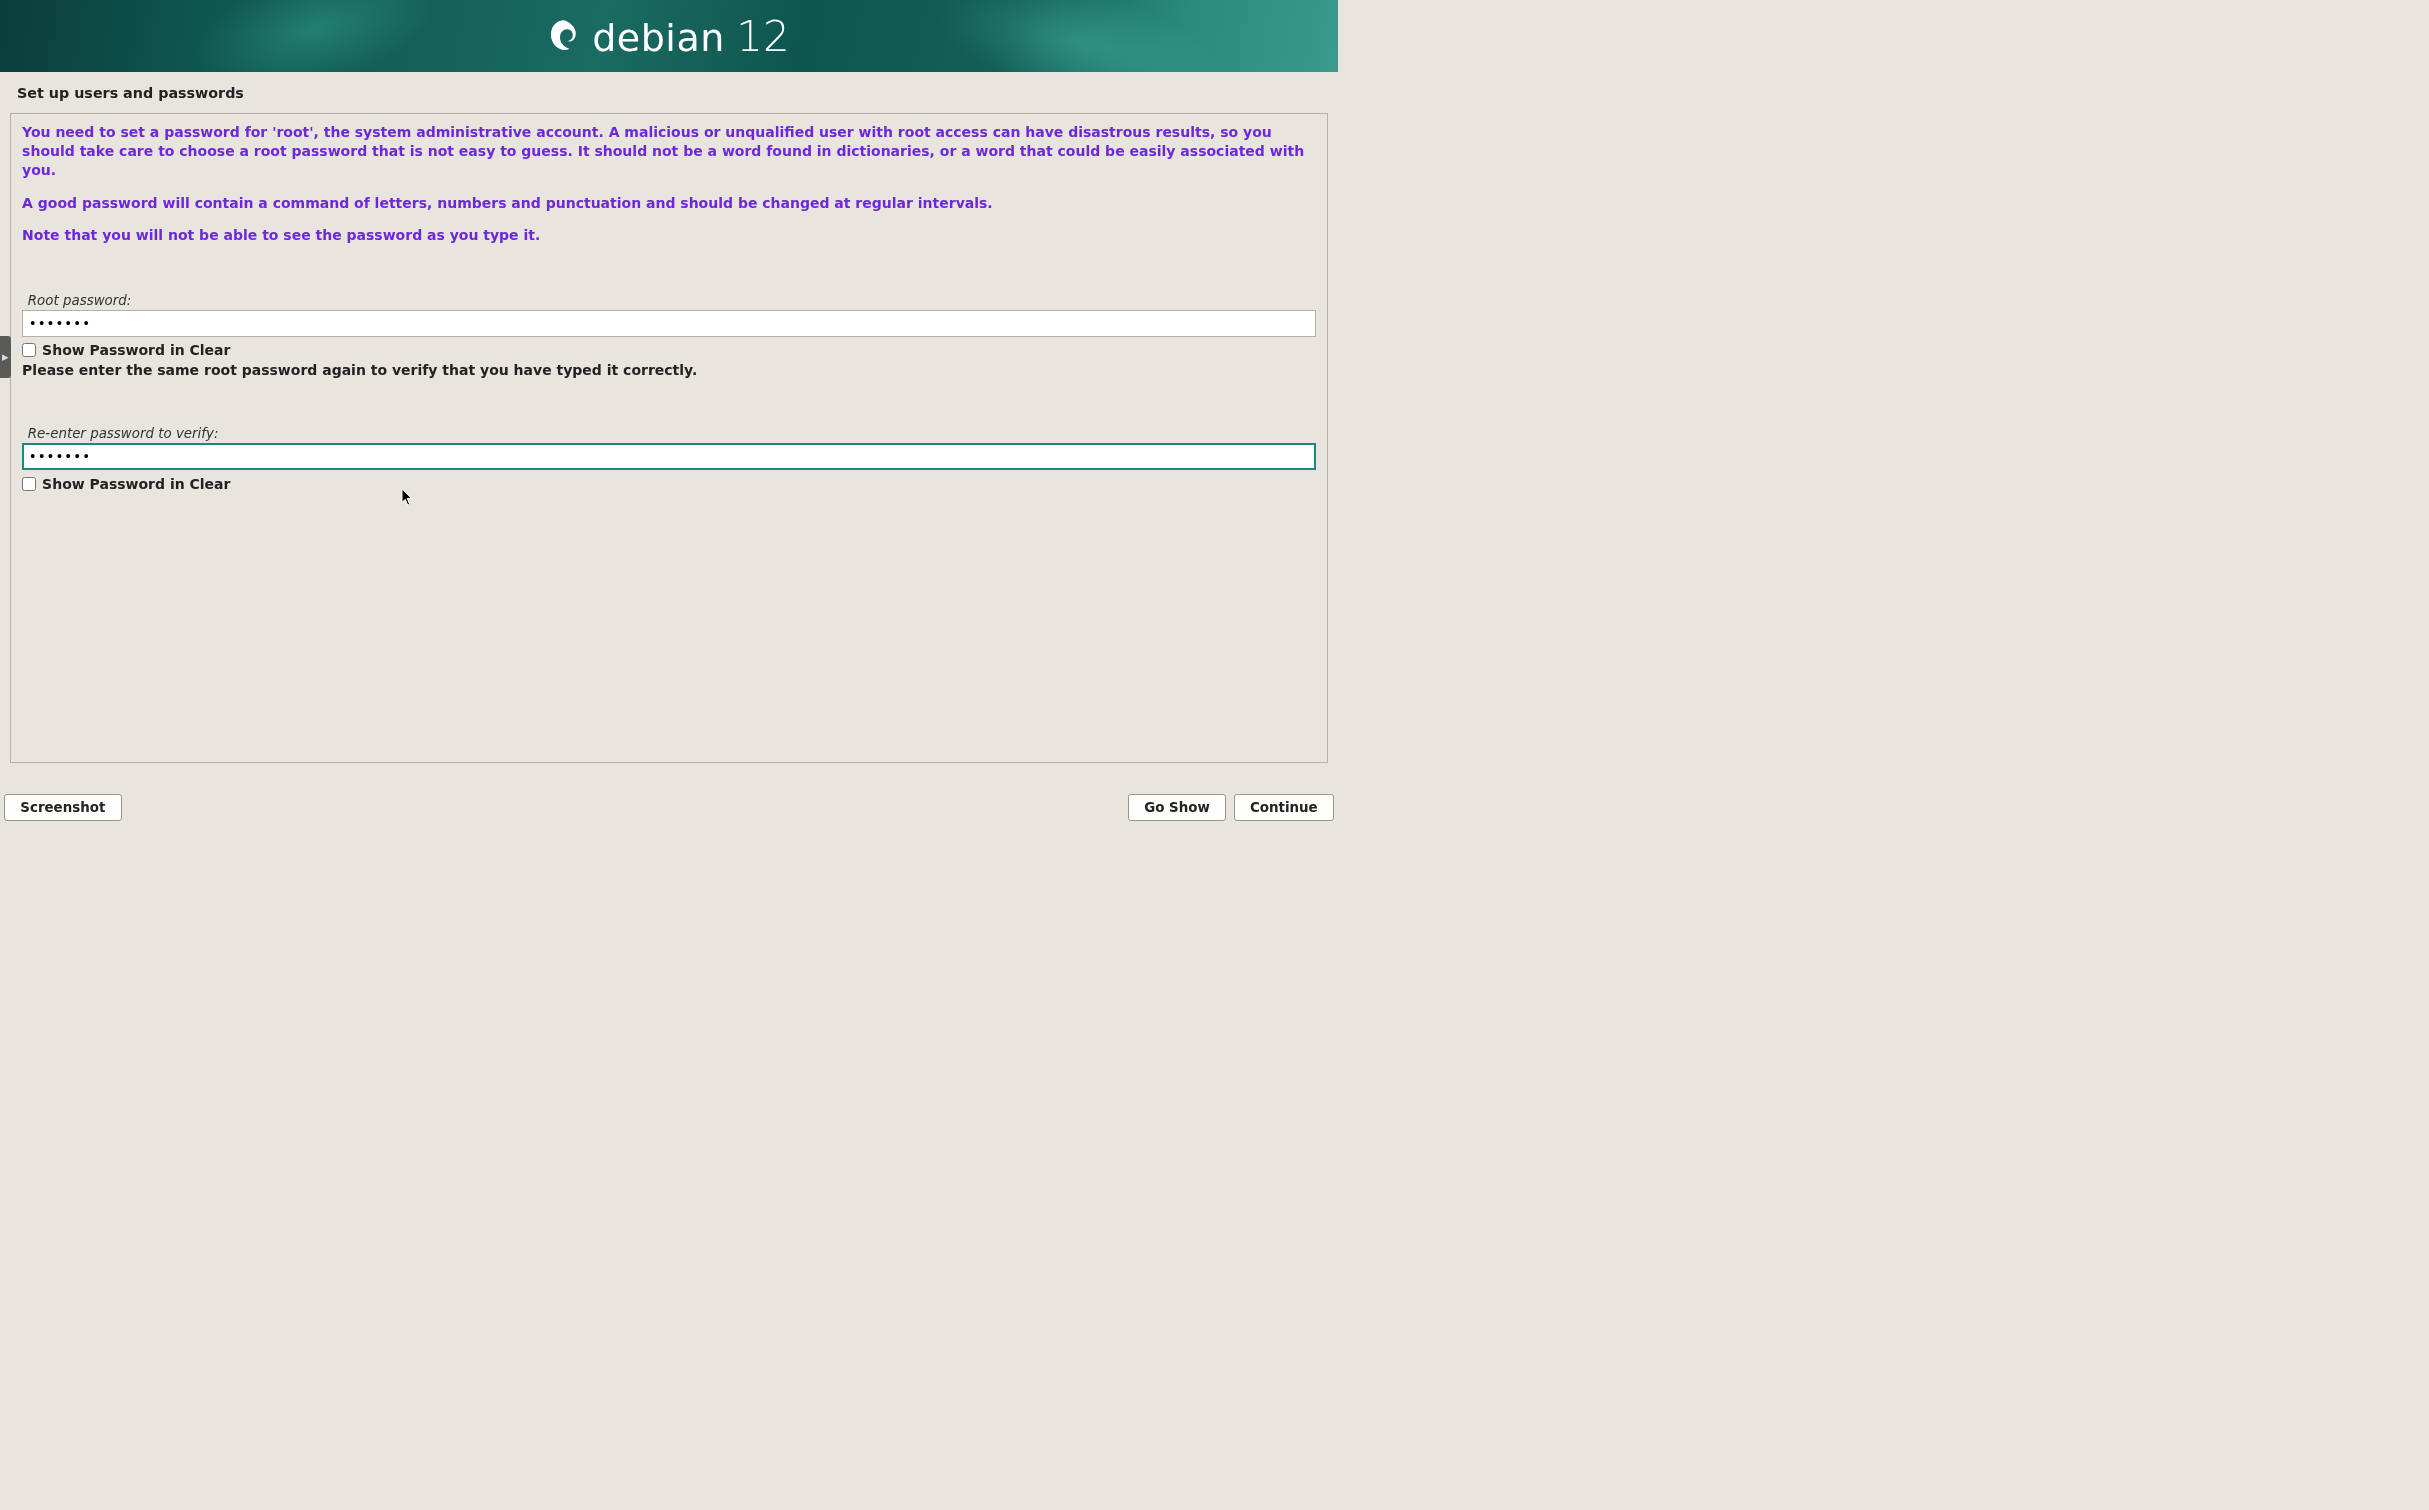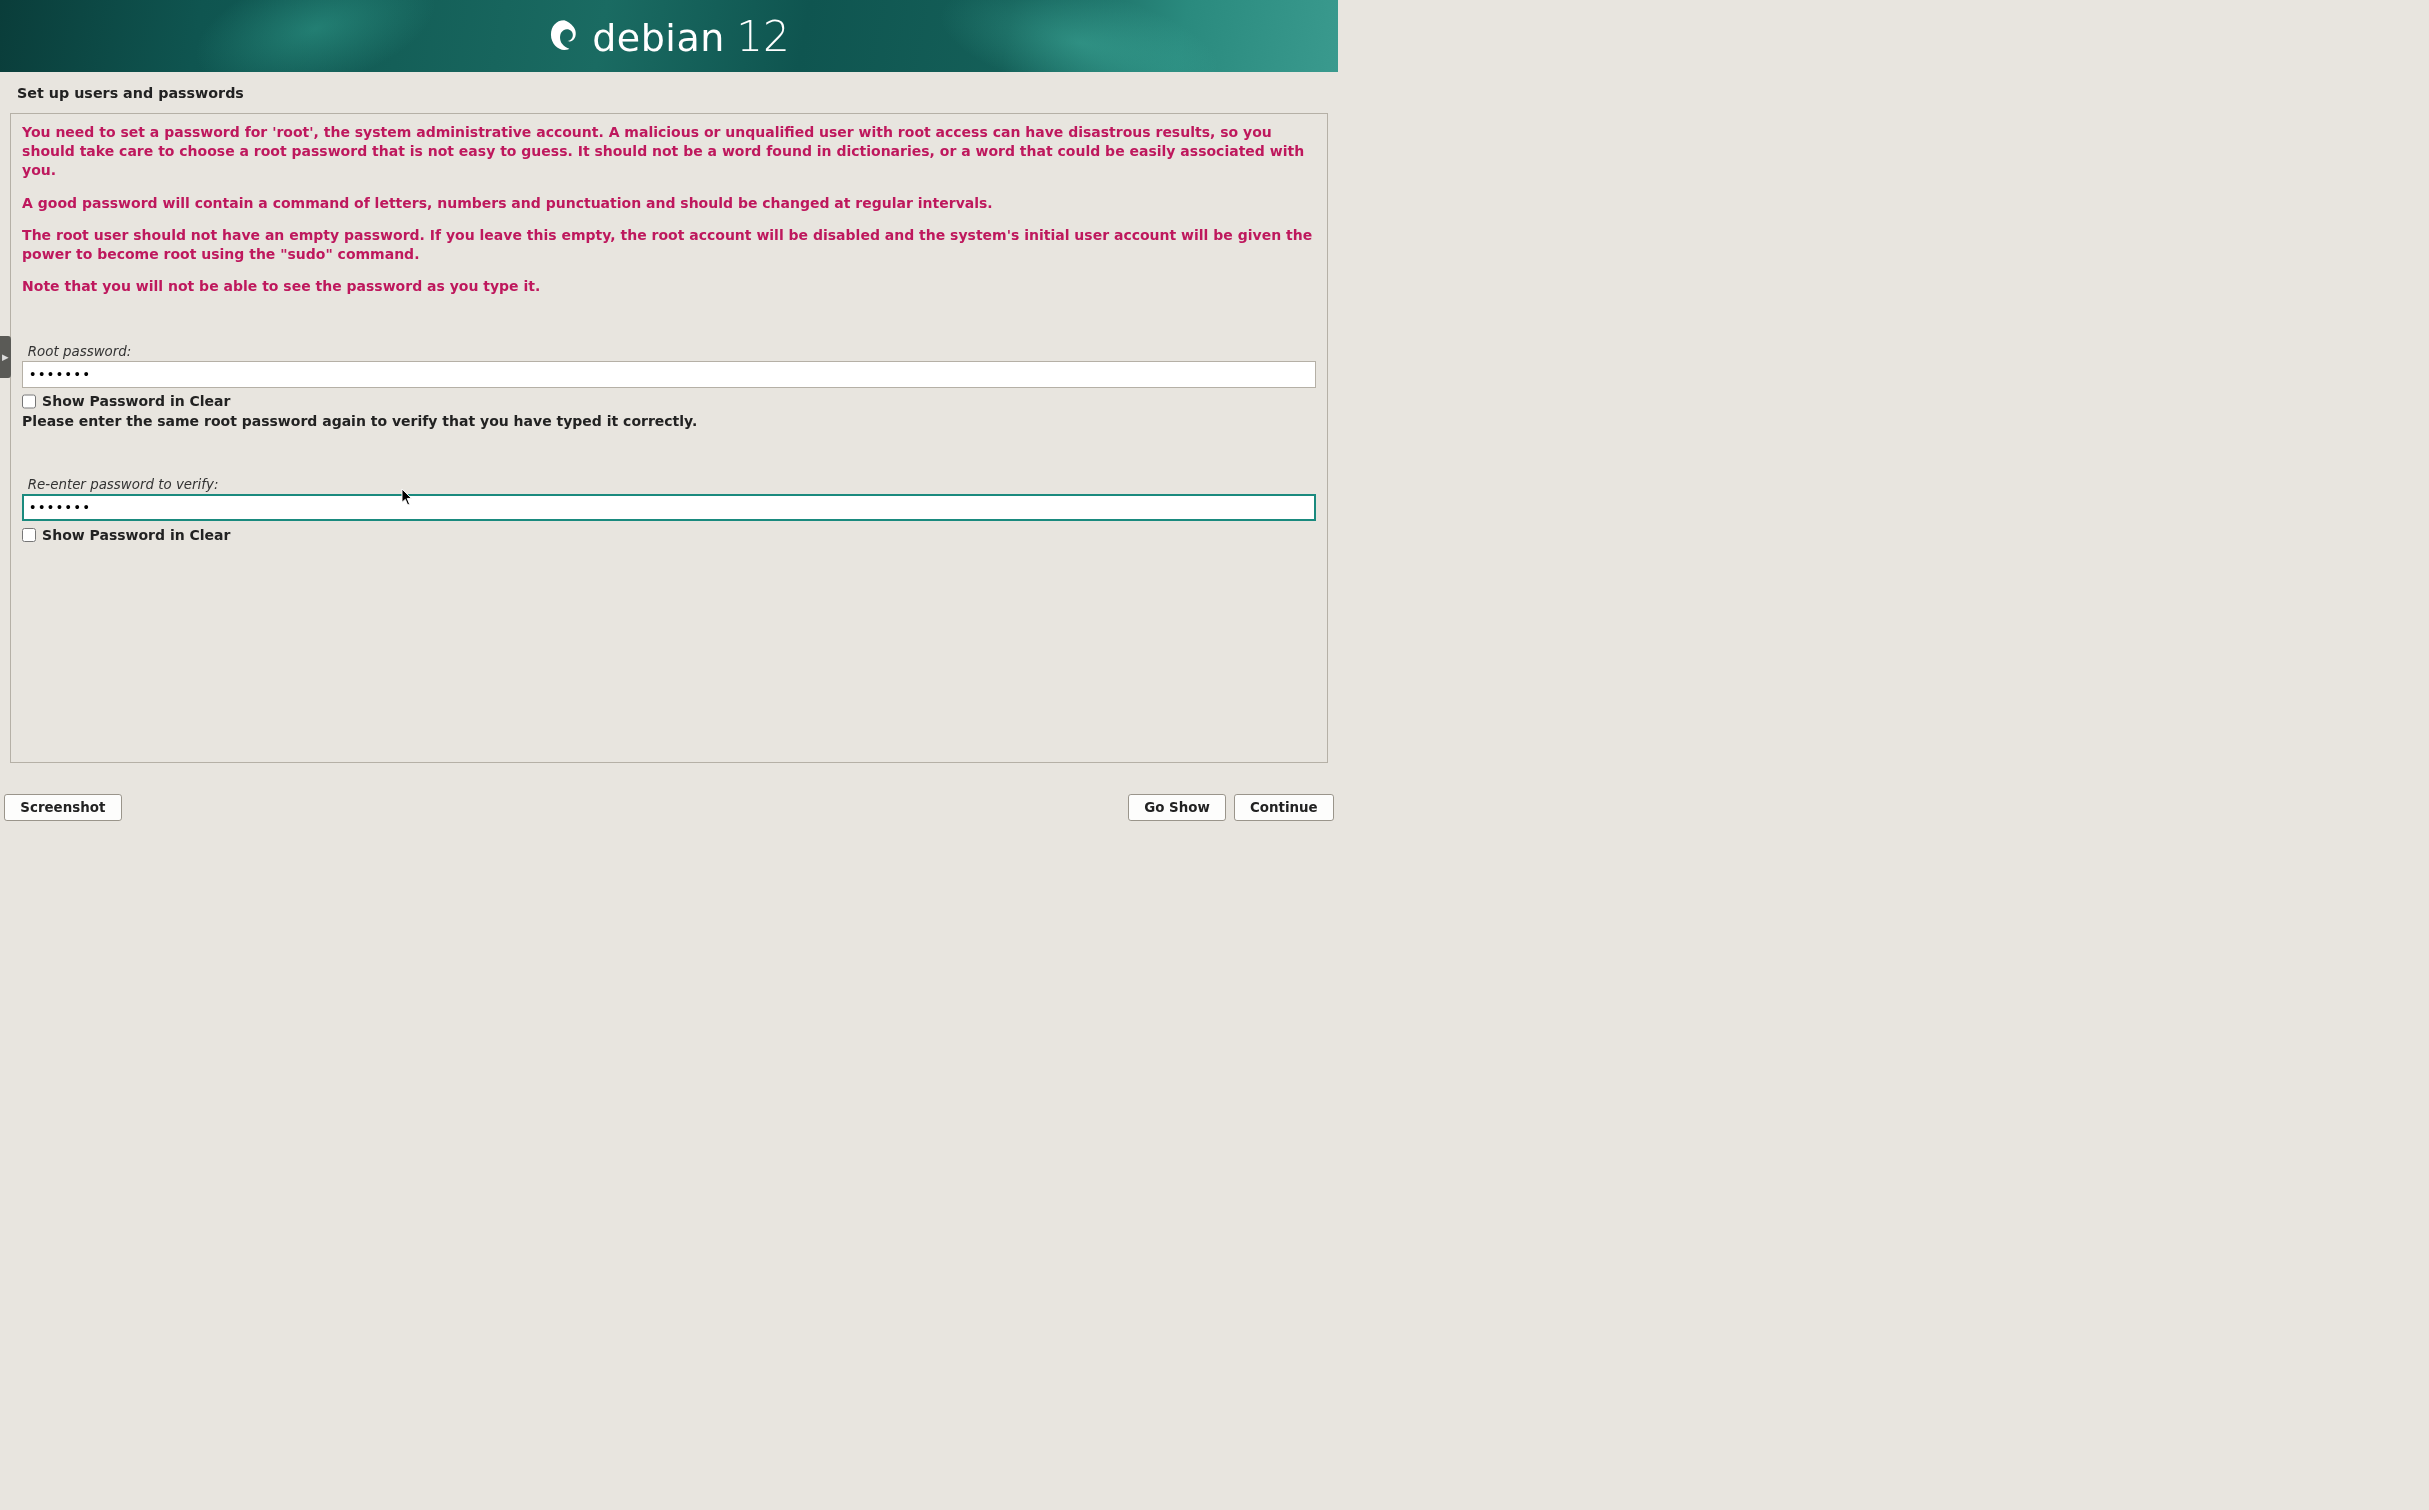--- a/index.html
+++ b/index.html
@@ -75,21 +75,21 @@
     .content-box {
       margin: 0 9.6px;
       border: 1px solid #b5b0a6;
       background: #e8e5df;
       padding: 9.6px 11.5px;
       height: 650px;
     }
     .desc {
       font-size: 14px;
       font-weight: bold;
-      color: #be185d;
+      color: #6d28d9;
       line-height: 1.35;
       margin-bottom: 13.4px;
     }
     .field-label {
       font-size: 13.4px;
       font-style: italic;
       color: #333;
       margin-left: 5.7px;
       margin-bottom: 1.9px;
       margin-top: 48px;
@@ -192,21 +192,20 @@
     <span class="brand-name">debian</span>
     <span class="brand-version">12</span>
   </div>
 </div>
 
 <div class="page-title">Set up users and passwords</div>
 
 <div class="content-box">
   <p class="desc">You need to set a password for 'root', the system administrative account. A malicious or unqualified user with root access can have disastrous results, so you should take care to choose a root password that is not easy to guess. It should not be a word found in dictionaries, or a word that could be easily associated with you.</p>
   <p class="desc">A good password will contain a command of letters, numbers and punctuation and should be changed at regular intervals.</p>
-  <p class="desc">The root user should not have an empty password. If you leave this empty, the root account will be disabled and the system's initial user account will be given the power to become root using the "sudo" command.</p>
   <p class="desc">Note that you will not be able to see the password as you type it.</p>
 
   <div class="field-label">Root password:</div>
   <input class="pw" type="text" value="•••••••" style="">
 
   <div class="checkbox-row">
     <input type="checkbox" id="cb1" style="">
     <label for="cb1">Show Password in Clear</label>
   </div>
 

